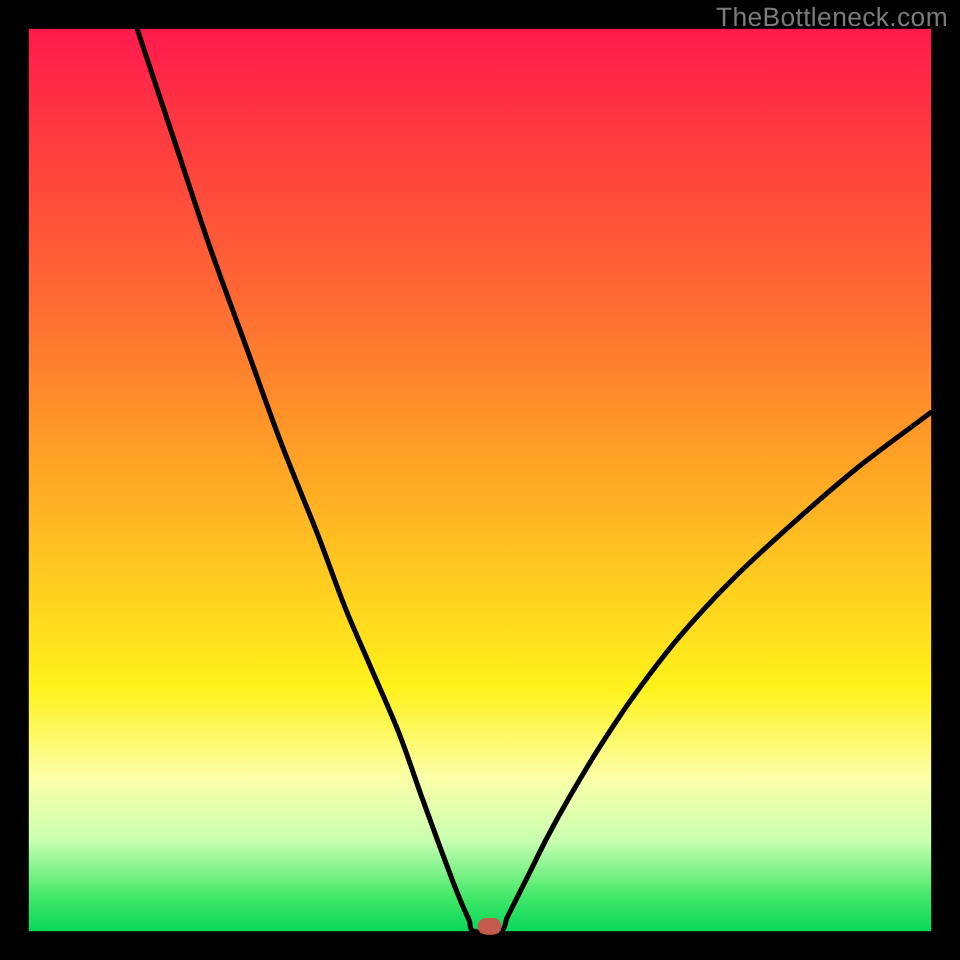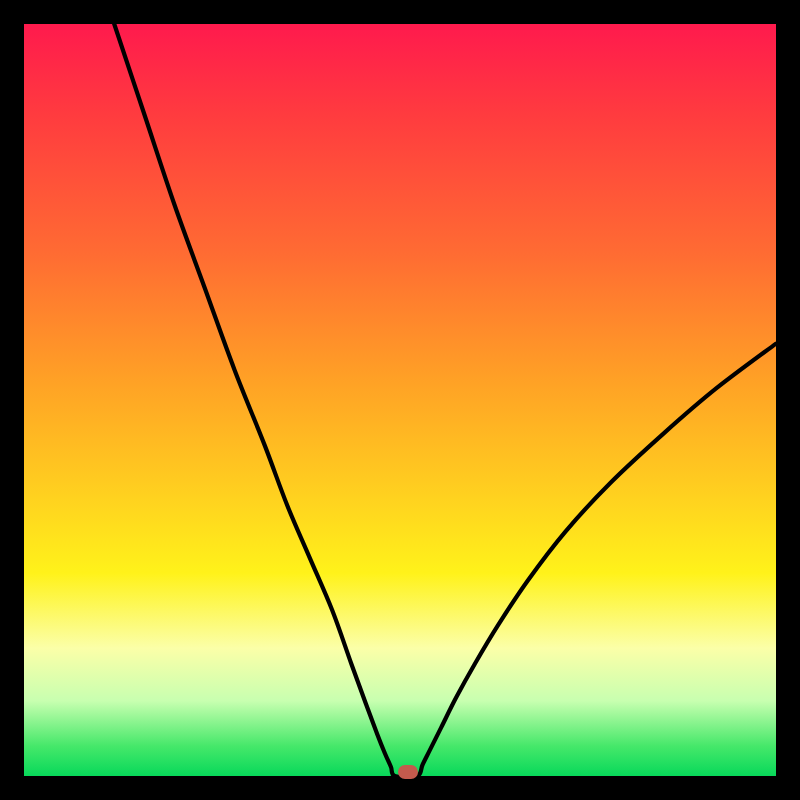--- a/index.html
+++ b/index.html
@@ -70,13 +70,14 @@
 <div class="frame">
   <div class="plot-area">
 
     <svg class="curve" viewBox="0 0 752 752" preserveAspectRatio="none">
       <path id="curve-path" fill="none" stroke="#000" stroke-width="4.2" stroke-linecap="round" stroke-linejoin="round" d="M 90.24 0 C 95.25333333333333 15.040000000000001 110.29333333333334 60.16000000000001 120.32000000000001 90.24000000000001 C 130.34666666666666 120.32000000000001 140.37333333333333 151.65333333333336 150.4 180.48000000000002 C 160.42666666666668 209.30666666666667 170.45333333333332 235.62666666666667 180.48 263.2 C 190.50666666666666 290.7733333333333 200.53333333333336 319.59999999999997 210.56000000000003 345.91999999999996 C 220.5866666666667 372.23999999999995 231.86666666666667 398.56 240.64000000000001 421.12 C 249.41333333333336 443.68 255.68 462.48 263.2 481.28000000000003 C 270.71999999999997 500.08000000000004 278.24 516.3733333333334 285.76 533.9200000000001 C 293.28 551.4666666666667 301.4266666666667 569.0133333333333 308.32 586.56 C 315.2133333333333 604.1066666666666 321.48 623.5333333333334 327.12 639.2 C 332.76 654.8666666666667 337.77333333333337 668.6533333333333 342.16 680.56 C 346.5466666666667 692.4666666666666 350.3066666666667 702.4933333333333 353.44 710.64 C 356.5733333333333 718.7866666666666 358.70399999999995 724.0506666666668 360.96 729.44 C 363.216 734.8293333333334 365.3466666666667 739.216 366.976 742.976 C 368.6053333333333 746.736 366.34933333333333 750.496 370.736 752 C 375.12266666666665 753.504 388.65866666666665 753.88 393.296 752 C 397.93333333333334 750.12 396.4293333333333 745.1066666666667 398.56 740.72 C 400.6906666666667 736.3333333333334 402.9466666666667 731.9466666666666 406.08000000000004 725.68 C 409.21333333333337 719.4133333333333 412.97333333333336 711.8933333333333 417.36 703.12 C 421.74666666666667 694.3466666666667 426.76 683.6933333333333 432.4 673.04 C 438.03999999999996 662.3866666666667 444.3066666666667 651.1066666666667 451.2 639.2 C 458.0933333333333 627.2933333333334 464.9866666666667 615.3866666666667 473.76 601.6 C 482.5333333333333 587.8133333333334 492.56000000000006 572.1466666666666 503.84000000000003 556.48 C 515.12 540.8133333333334 527.6533333333333 523.8933333333333 541.4399999999999 507.6 C 555.2266666666666 491.3066666666667 570.2666666666668 475.0133333333333 586.5600000000001 458.71999999999997 C 602.8533333333334 442.4266666666666 621.6533333333333 425.50666666666666 639.1999999999999 409.84 C 656.7466666666666 394.1733333333333 673.04 379.76 691.84 364.71999999999997 C 710.6400000000001 349.67999999999995 741.9733333333334 327.12 752 319.6"></path>
     </svg>
 
     <div id="marker" class="marker" style="left: 383.52px; top: 748.24px;"></div>
   </div>
 
+  <div class="watermark">TheBottleneck.com</div>
 </div>
 
 </body></html>

